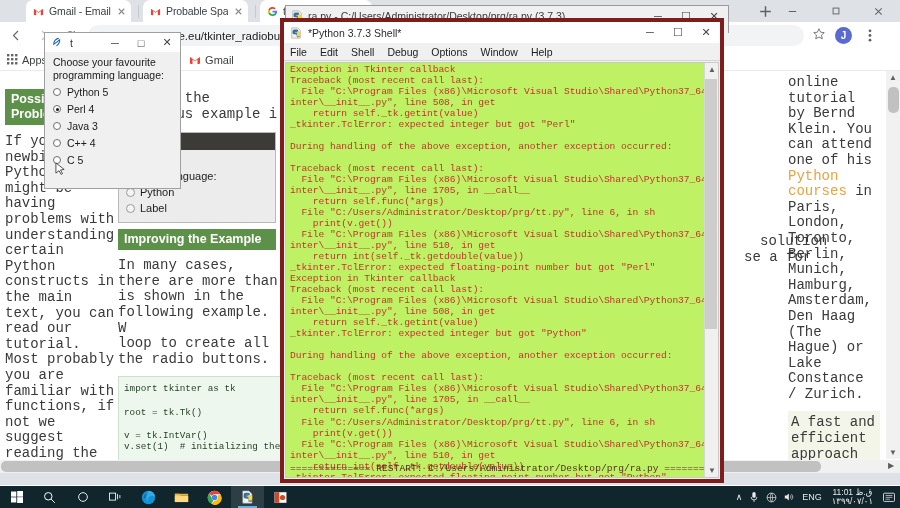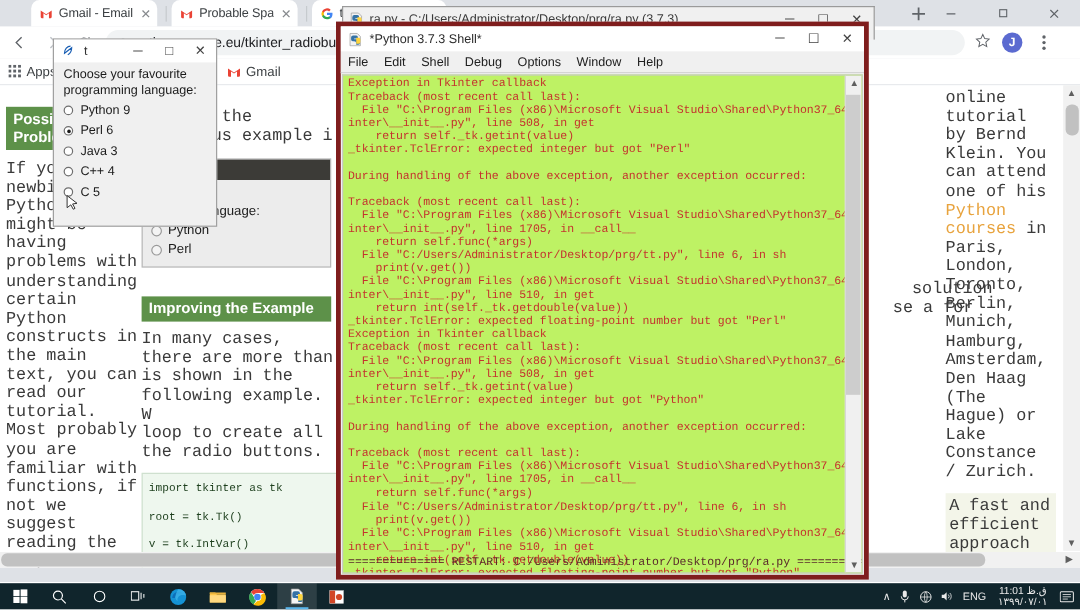--- a/index.html
+++ b/index.html
@@ -310,26 +310,26 @@
             </div>
             <div class="body">
               <div>se a</div>
               <div>amming language:</div>
               <div class="radio-static">
                 <span class="rc"></span>
                 <span>Python</span>
               </div>
               <div class="radio-static">
                 <span class="rc"></span>
-                <span>Perl</span>
+                <span>Label</span>
               </div>
             </div>
           </div>
         </div>
-        <div class="green-hdr" style="margin-top:24px;width:158px;">Improving the Example</div>
+        <div class="green-hdr" style="margin-top:6px;width:158px;">Improving the Example</div>
         <div class="body-txt" style="margin-top:8px;">In many cases, there are more than</div>
         <div class="body-txt">is shown in the following example. W</div>
         <div class="body-txt">loop to create all the radio buttons.</div>
         <div id="codebox">import tkinter as tk
 
 root = tk.Tk()
 
 v = tk.IntVar()
 v.set(1)  # initializing the
 
@@ -481,25 +481,25 @@
       <div>─</div>
       <div>□</div>
       <div>✕</div>
     </span>
   </div>
   <div class="content">
     <div class="prompt">Choose your favourite</div>
     <div class="prompt" style="margin-bottom:4px;">programming language:</div>
     <div class="tkradio">
       <span class="circ"></span>
-      <span>Python 9</span>
+      <span>Python 5</span>
     </div>
     <div class="tkradio sel">
       <span class="circ"></span>
-      <span>Perl 6</span>
+      <span>Perl 4</span>
     </div>
     <div class="tkradio">
       <span class="circ"></span>
       <span>Java 3</span>
     </div>
     <div class="tkradio">
       <span class="circ"></span>
       <span>C++ 4</span>
     </div>
     <div class="tkradio">

